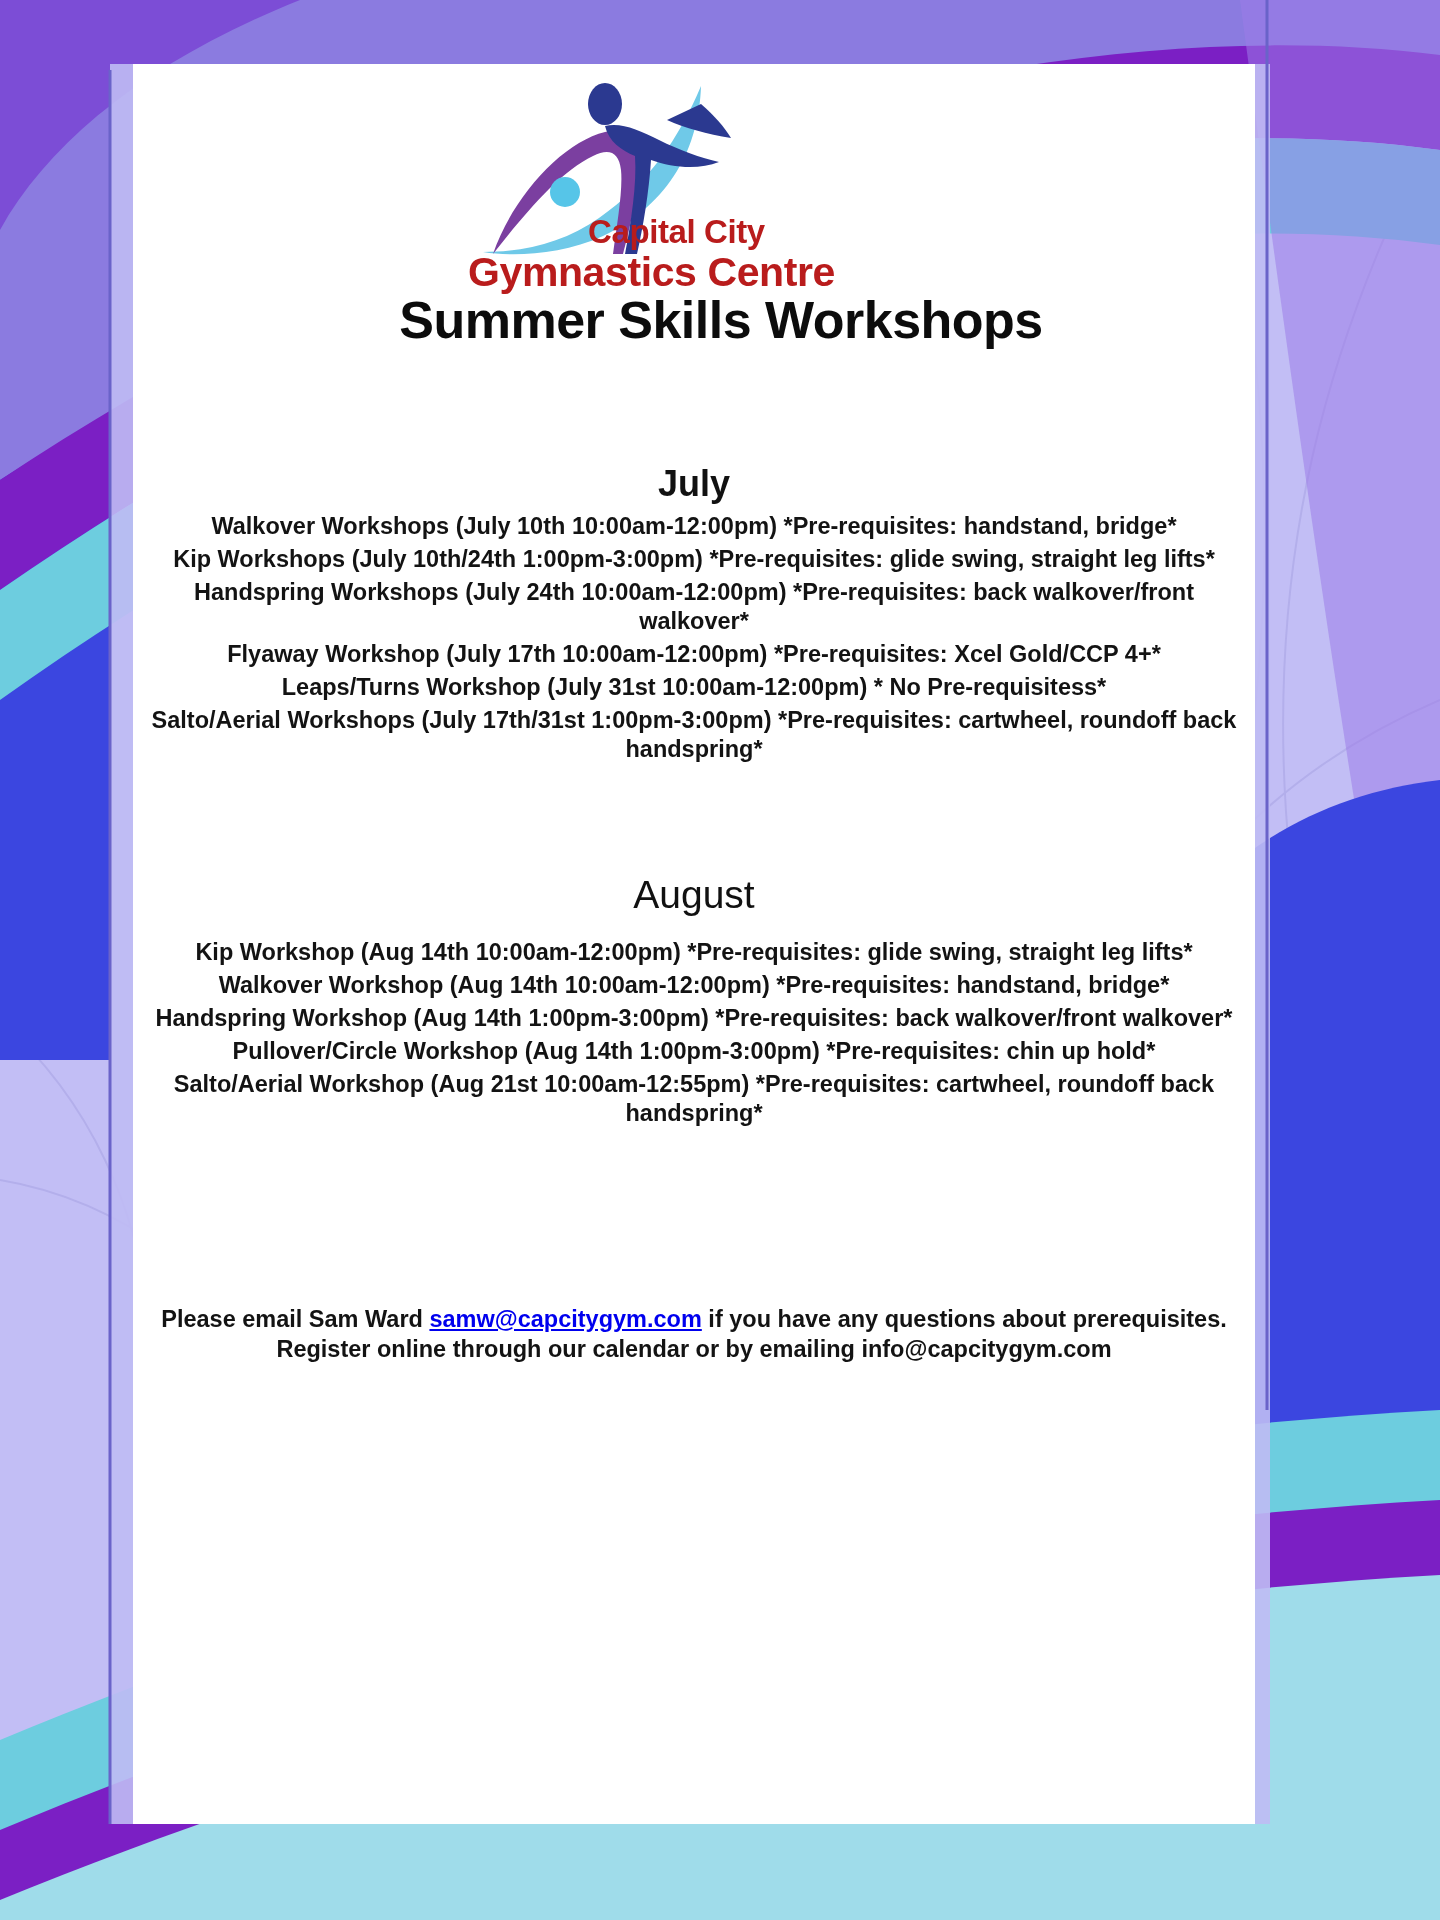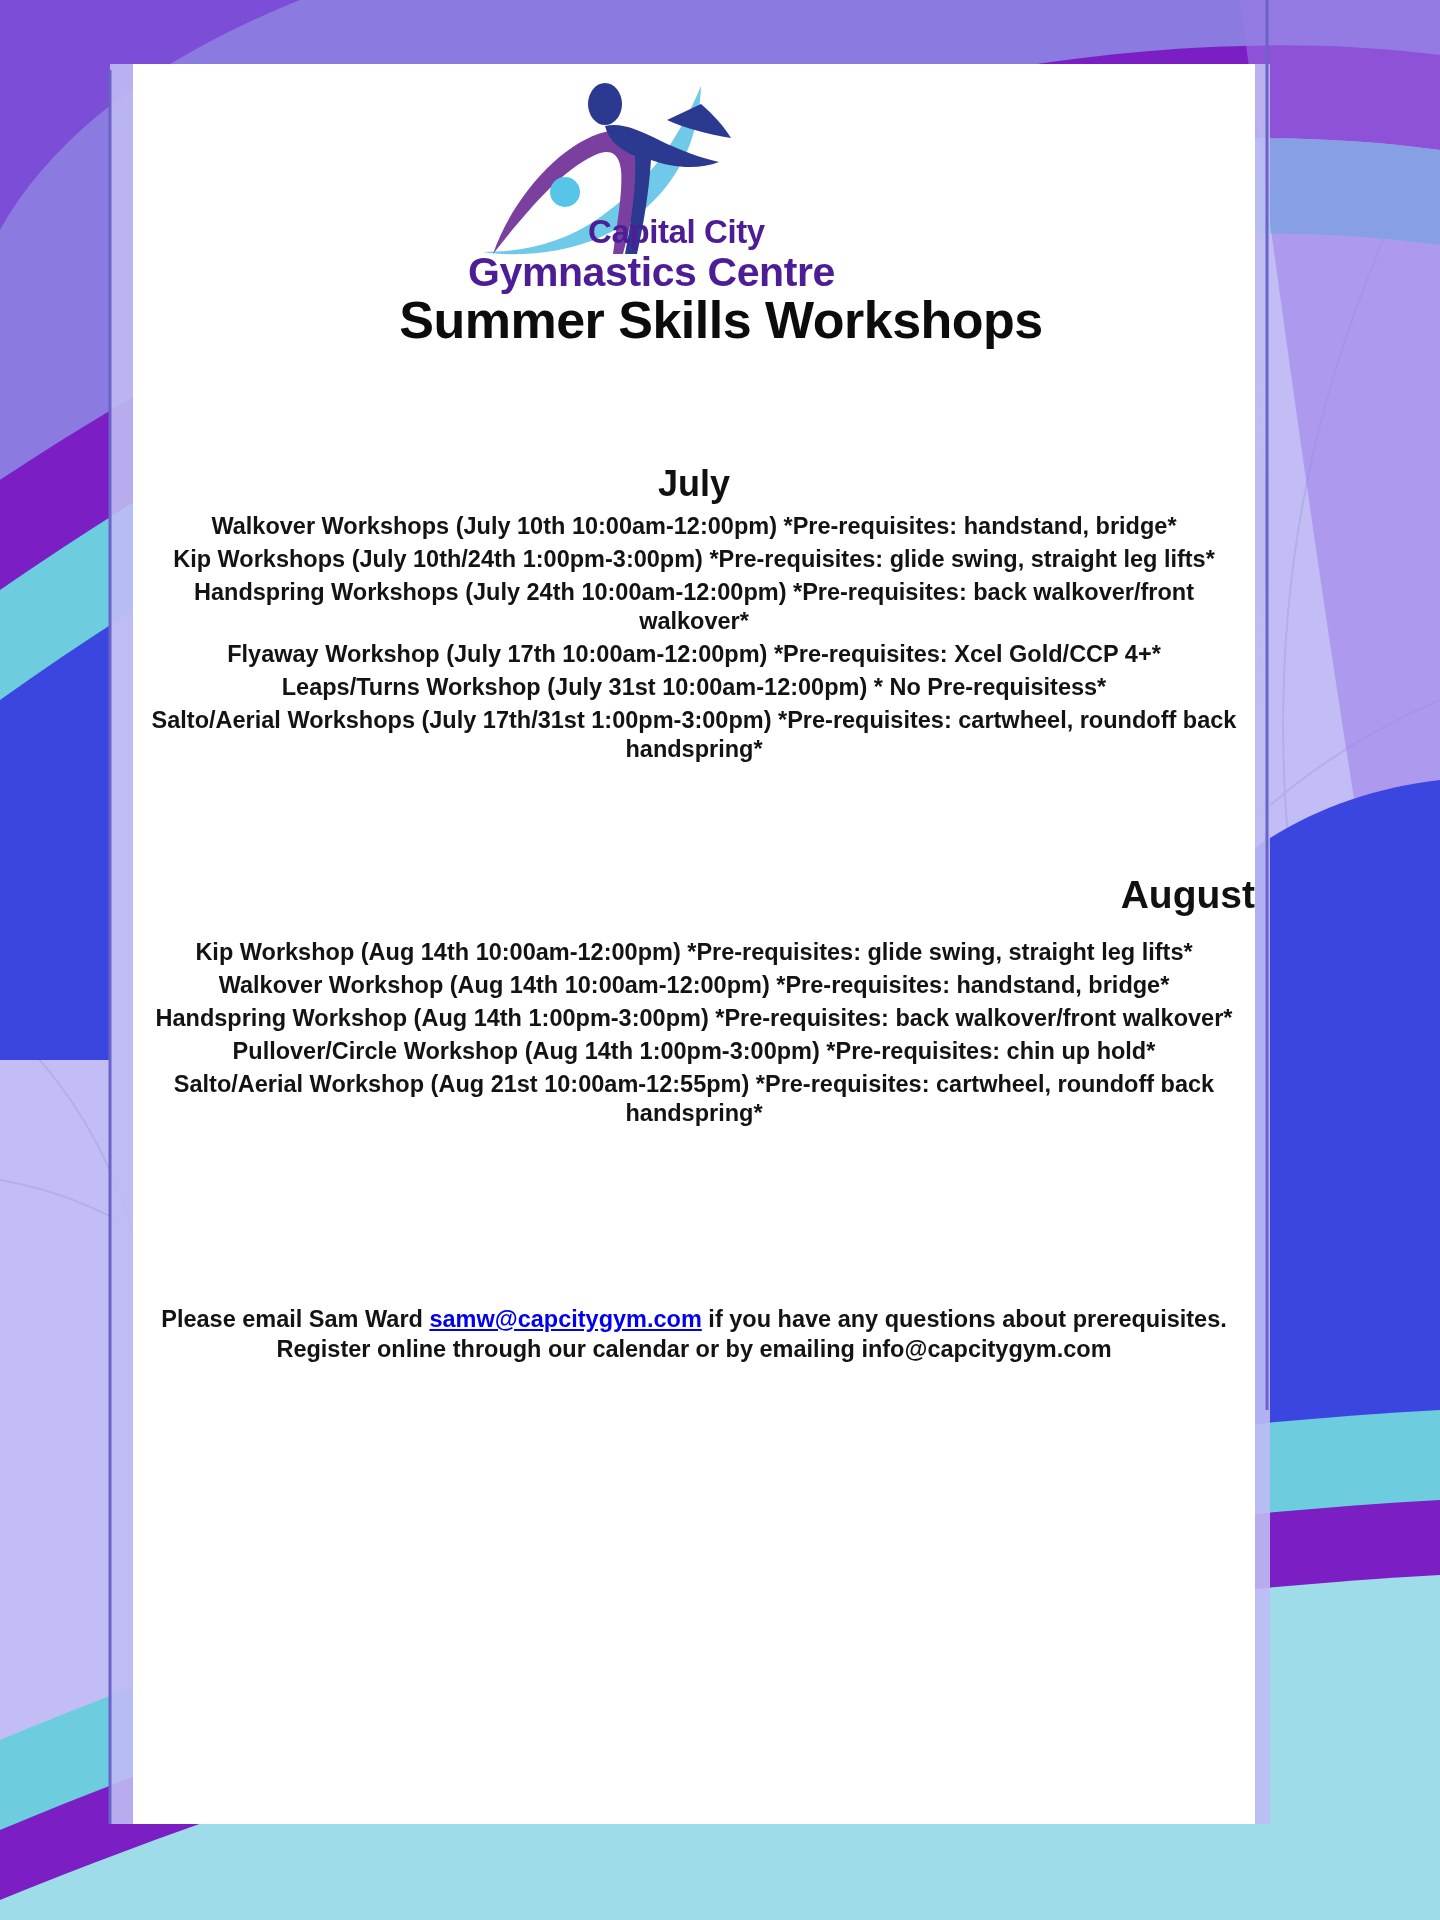--- a/index.html
+++ b/index.html
@@ -31,21 +31,21 @@
   
   .logo-wrap{
     position:absolute;left:0;top:0;width:1122px;height:260px;
   }
   .logo-mark{
     position:absolute;left:320px;top:12px;width:290px;height:180px;
   }
   .logo-text{
     position:absolute;left:300px;top:150px;width:560px;
     text-align:left;
-    color:#4c1d95;
+    color:#b91c1c;
     font-weight:bold;
     letter-spacing:-0.4px;
     line-height:1.08;
   }
   .logo-line1{font-size:33px;padding-left:155px;}
   .logo-line2{font-size:41px;padding-left:35px;}
 
   
   .title{
     position:absolute;left:0;top:226px;width:1122px;
@@ -64,21 +64,21 @@
     text-align:center;
     color:#111111;
     line-height:1.1;
   }
   .month-july{
     position:absolute;left:0;top:400px;width:1122px;
     font-size:36px;font-weight:bold;
   }
   .month-august{
     position:absolute;left:0;top:810px;width:1122px;
-    font-size:39px;font-weight:bold;text-align:right;
+    font-size:39px;font-weight:normal;
   }
   .list{
     position:absolute;left:10px;width:1102px;
     text-align:center;
     font-size:23.5px;font-weight:bold;color:#131313;
     line-height:1.235;
   }
   .list-july{top:444px;}
   .list-august{top:870px;}
   .list p{margin:4px 0 0 0;padding:0;}

